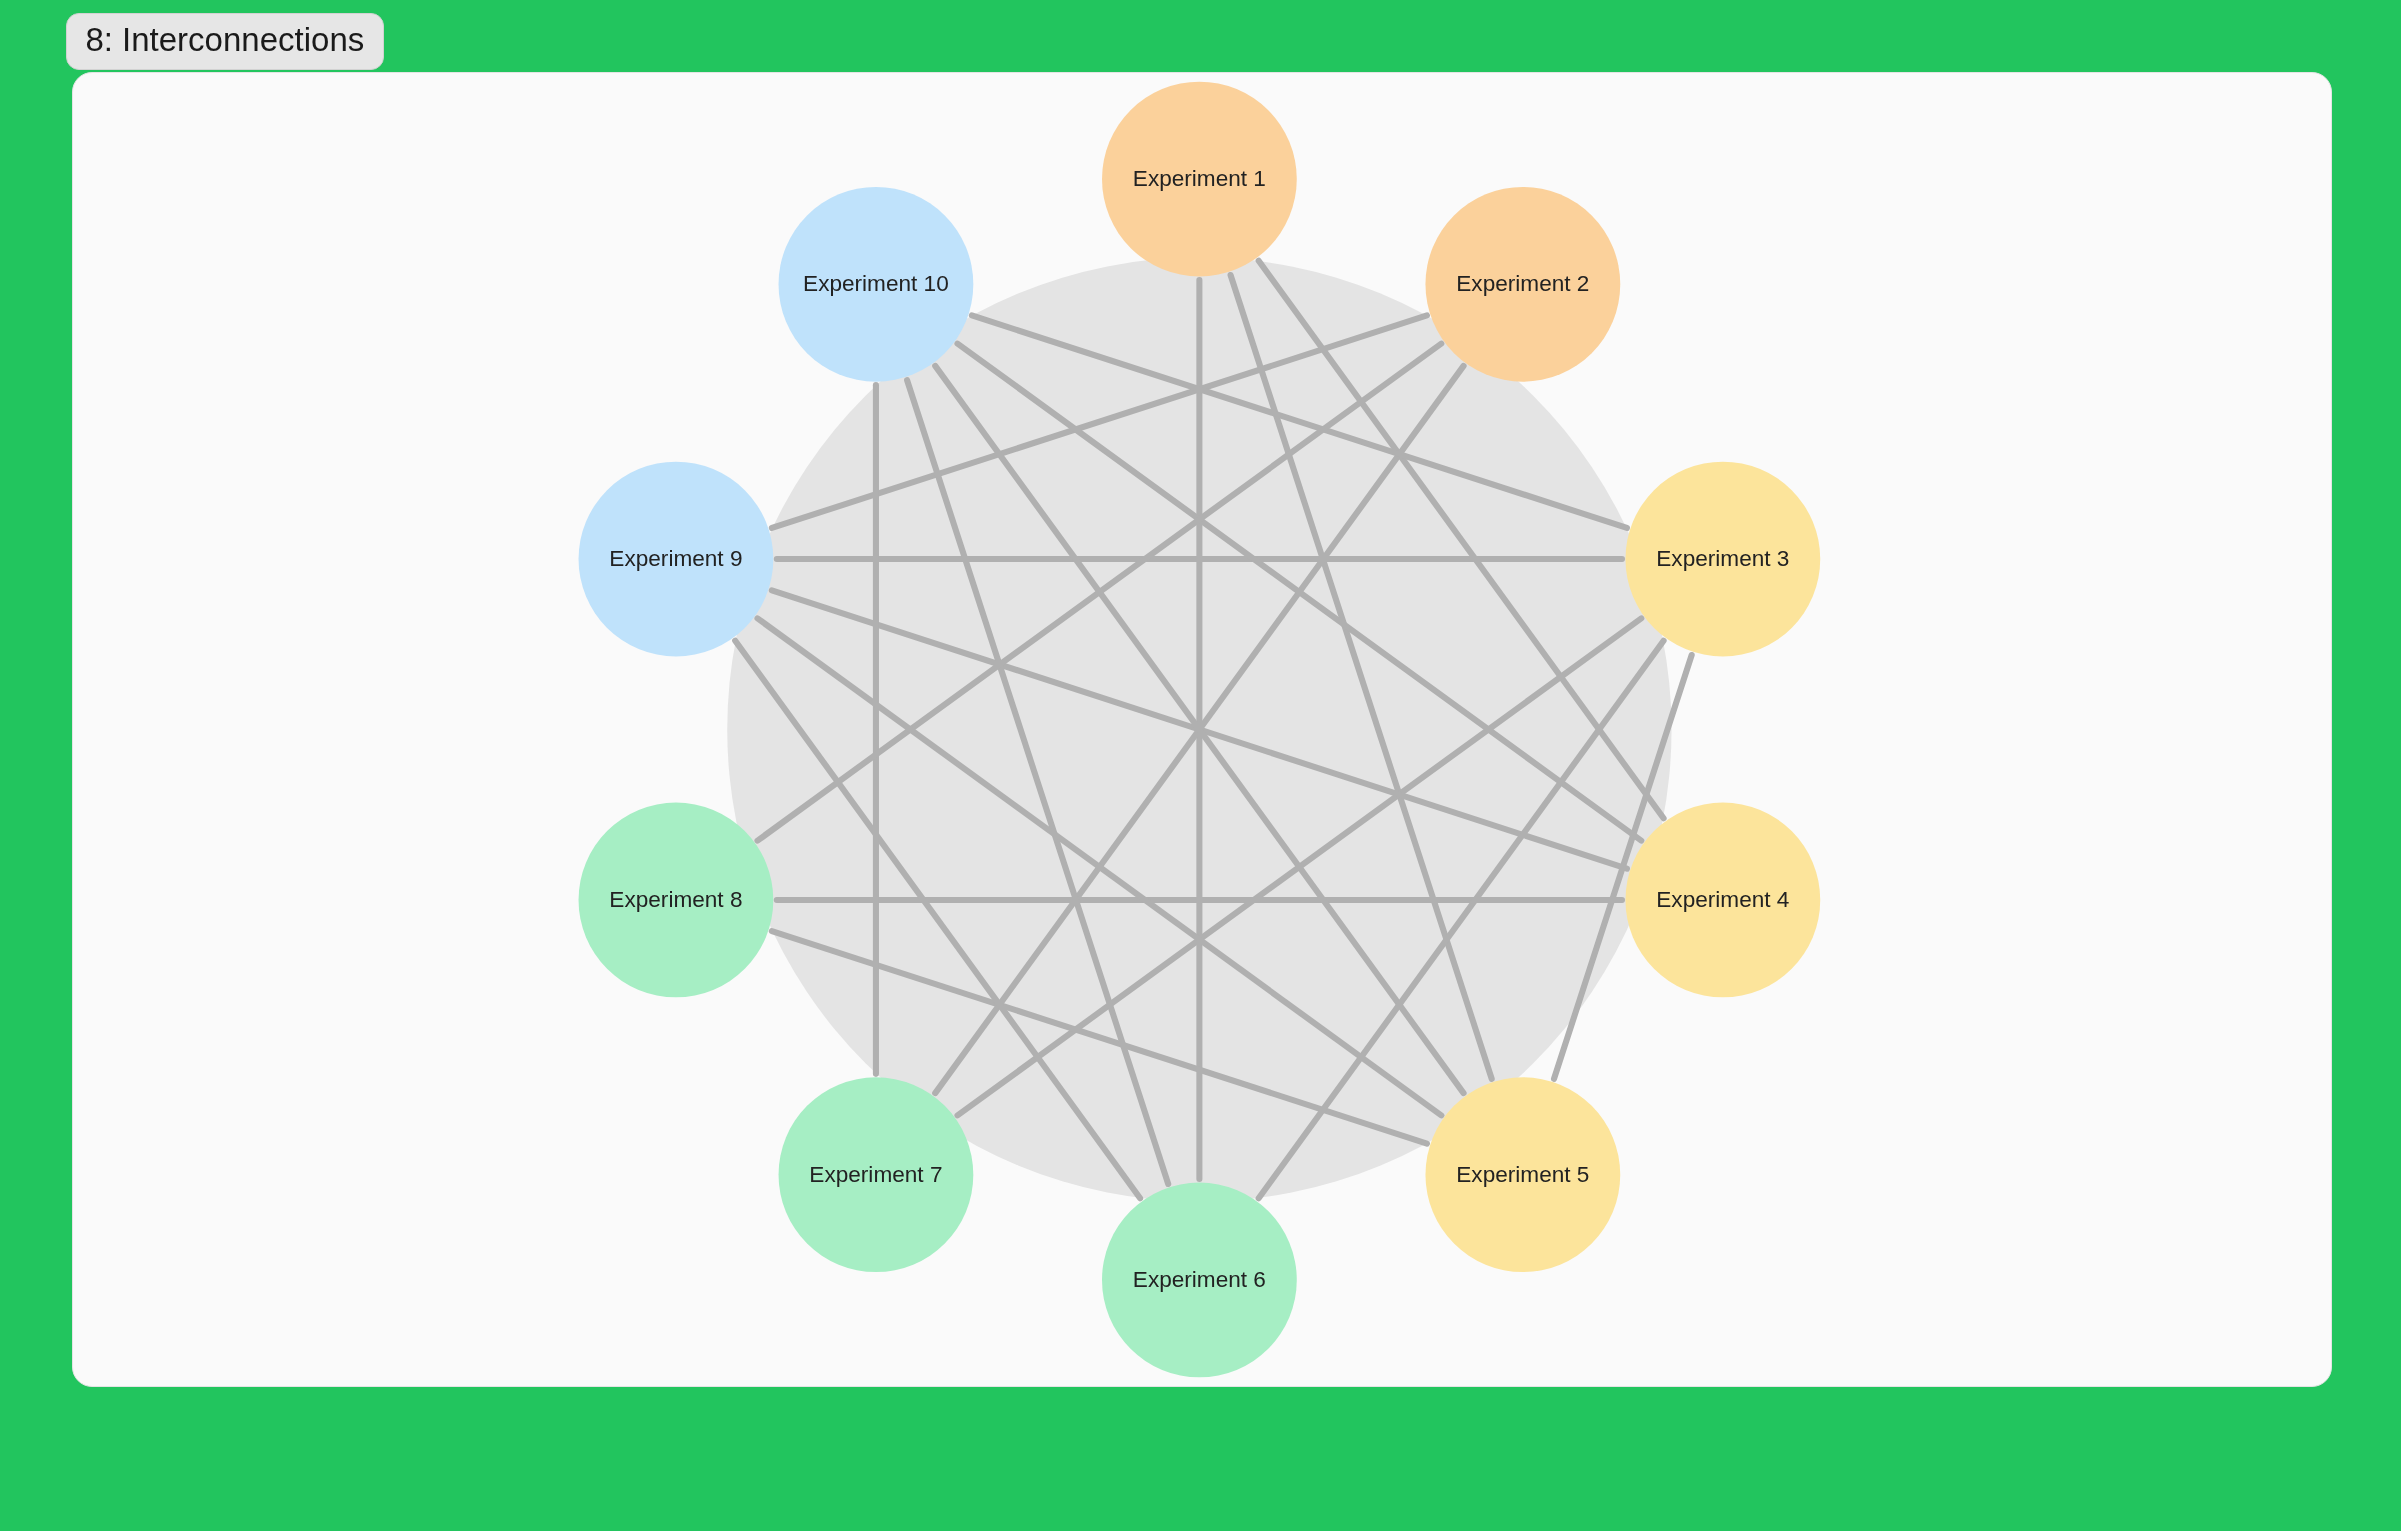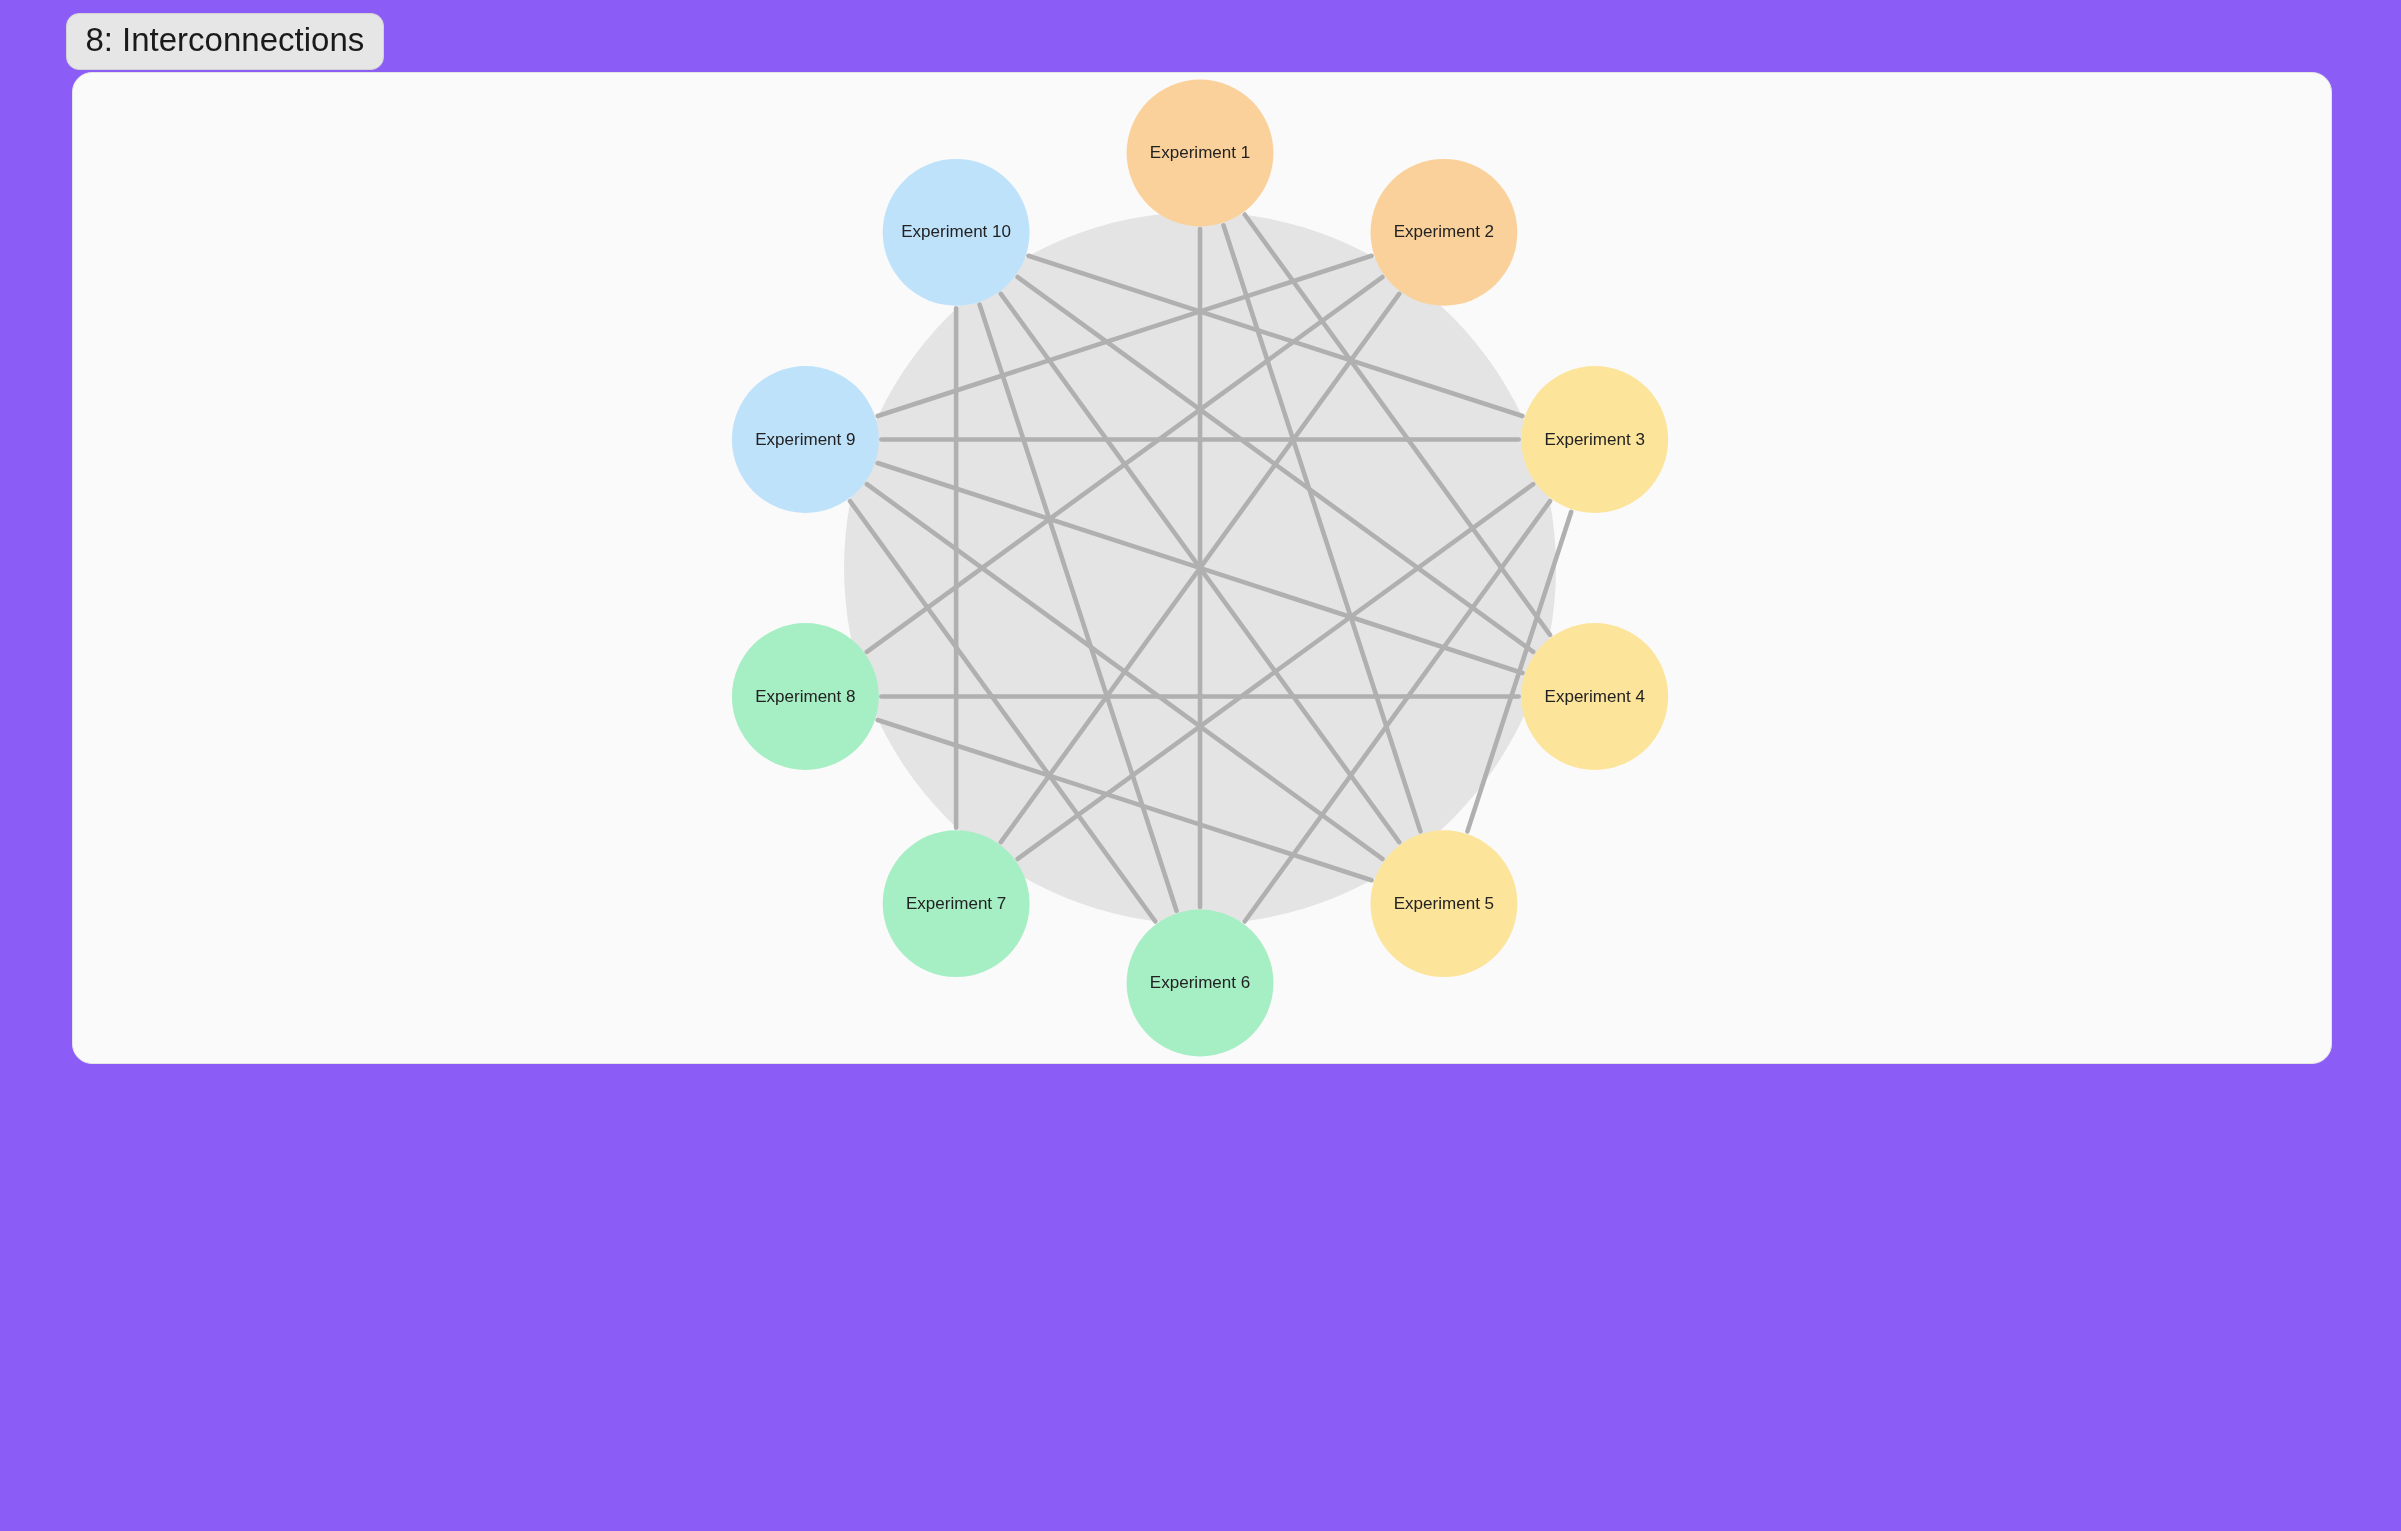--- a/index.html
+++ b/index.html
@@ -5,21 +5,21 @@
   html, body {
     margin: 0;
     padding: 0;
     background: #ffffff;
     font-family: "Liberation Sans", sans-serif;
   }
   #page {
     position: relative;
     width: 2401px;
     height: 1531px;
-    background: #8b5cf6;
+    background: #22c55e;
     overflow: hidden;
   }
   #title-badge {
     position: absolute;
     left: 66px;
     top: 13px;
     padding: 9.2px 18.4px 11px 18.4px;
     background: #e6e6e6;
     border: 0.9px solid #d2d2d2;
     border-radius: 13px;
@@ -27,21 +27,21 @@
     line-height: 1.05;
     color: #1a1a1a;
     white-space: nowrap;
     box-sizing: border-box;
   }
   #graph-card {
     position: absolute;
     left: 72px;
     top: 72px;
     width: 2260px;
-    height: 992px;
+    height: 1315px;
     background: #fafafa;
     border: 0.9px solid #e4e4e4;
     border-radius: 20px;
     box-sizing: border-box;
     overflow: hidden;
   }
   #graph-svg {
     position: absolute;
     left: 0;
     top: 0;

